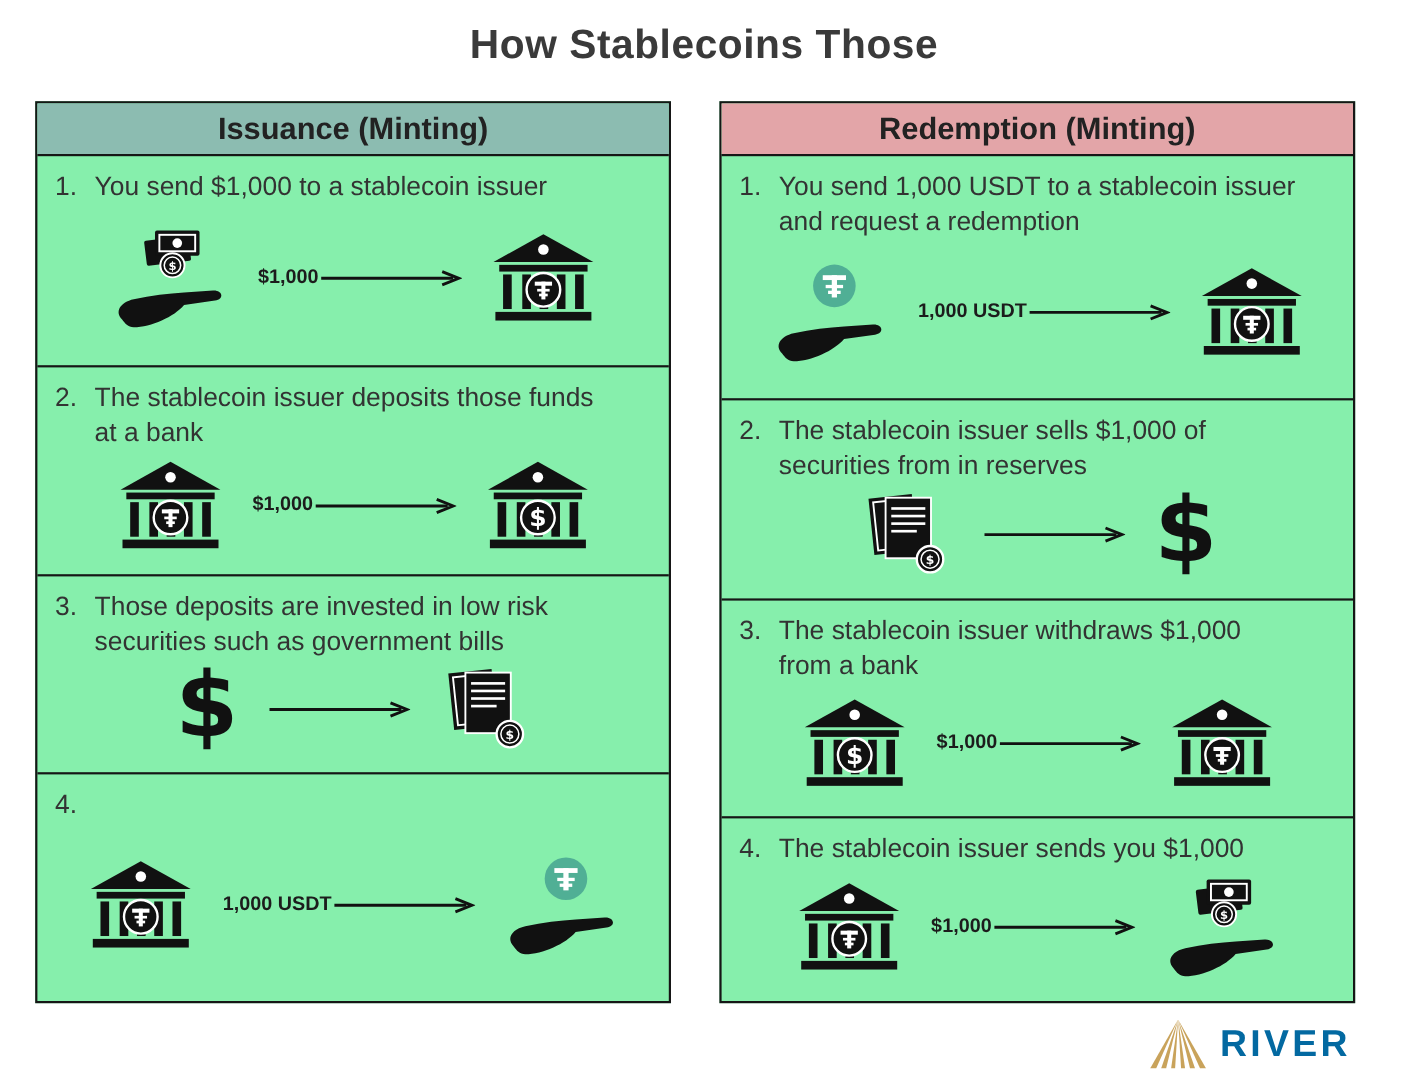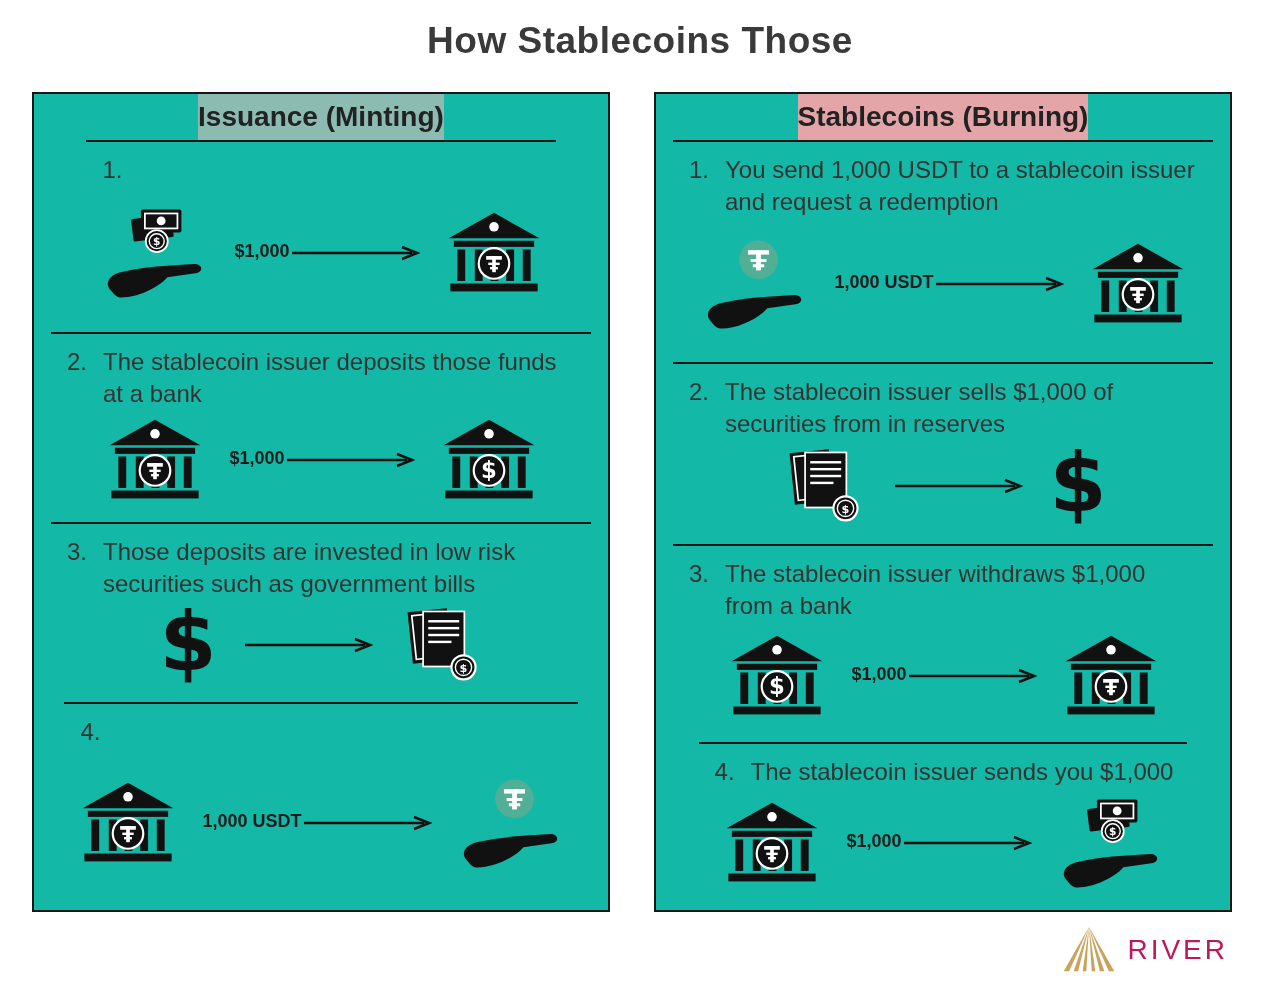--- a/index.html
+++ b/index.html
@@ -8,22 +8,22 @@
     font-family:"Liberation Sans","DejaVu Sans",sans-serif;
     color:#333;
   }
   .title {
     position:absolute; top:20px; left:0; width:100%;
     text-align:center; font-size:37px; font-weight:bold; color:#3a3a3a;
     letter-spacing:0.5px;
   }
   .panel {
     position:absolute; top:92px; width:578px; height:820px;
-    border:2px solid #161616; box-sizing:border-box; background:#14b8a6;
-    display:flex; flex-direction:column;align-items:center;
+    border:2px solid #161616; box-sizing:border-box; background:#86efac;
+    display:flex; flex-direction:column;
   }
   .panel.left  { left:32px; }
   .panel.right { left:654px; }
   .panel-header {
     height:46px; flex:none; display:flex; align-items:center; justify-content:center;
     font-size:28px; font-weight:bold; color:#222; box-sizing:border-box;
   }
   .panel.left  .panel-header { background:#8CBCB1; }
   .panel.right .panel-header { background:#E3A5A8; }
   .step {
@@ -53,21 +53,21 @@
   .ic-docs { width:86px; height:86px; }
   .big-dollar {
     font-family:"DejaVu Sans",sans-serif; font-weight:bold;
     font-size:82px; line-height:1; color:#111; padding-bottom:6px;
   }
   .brand {
     position:absolute; right:52px; bottom:12px;
     display:flex; align-items:center; gap:9px;
   }
   .brand-name {
-    font-size:28px; font-weight:normal; color:#be185d; letter-spacing:3px;
+    font-size:34px; font-weight:bold; color:#0369a1; letter-spacing:3px;
   }
   .hidden-defs { position:absolute; width:0; height:0; overflow:hidden; }
 </style>
 </head>
 <body>
 
 <svg class="hidden-defs" aria-hidden="true">
   <defs>
     <g id="bank-base" fill="#111">
       <polygon points="55,2 107,31 3,31"></polygon>
@@ -140,20 +140,21 @@
 </svg>
 
 <div class="title">How Stablecoins Those</div>
 
 <div class="panel left">
   <div class="panel-header">Issuance (Minting)</div>
 
   <div class="step s1">
     <div class="step-text">
       <span class="step-num">1.</span>
+      <span class="step-body">You send $1,000 to a stablecoin issuer</span>
     </div>
     <div class="step-visual">
       <svg class="ic-hand" viewBox="0 0 120 108">
           <use href="#hand-cash-g"></use>
         </svg>
       <div class="arrow-wrap">
         <span class="arrow-label">$1,000</span>
         <svg width="130" height="16" viewBox="0 0 130 16">
             <use href="#arrow-g"></use>
           </svg>
@@ -219,21 +220,21 @@
           </svg>
       </div>
       <svg class="ic-hand" viewBox="0 0 120 108">
           <use href="#hand-tether-g"></use>
         </svg>
     </div>
   </div>
 </div>
 
 <div class="panel right">
-  <div class="panel-header">Stablecoins (Burning)</div>
+  <div class="panel-header">Redemption (Minting)</div>
 
   <div class="step s1">
     <div class="step-text">
       <span class="step-num">1.</span>
       <span class="step-body">You send 1,000 USDT to a stablecoin issuer and request a redemption</span>
     </div>
     <div class="step-visual">
       <svg class="ic-hand" viewBox="0 0 120 108">
           <use href="#hand-tether-g"></use>
         </svg>

